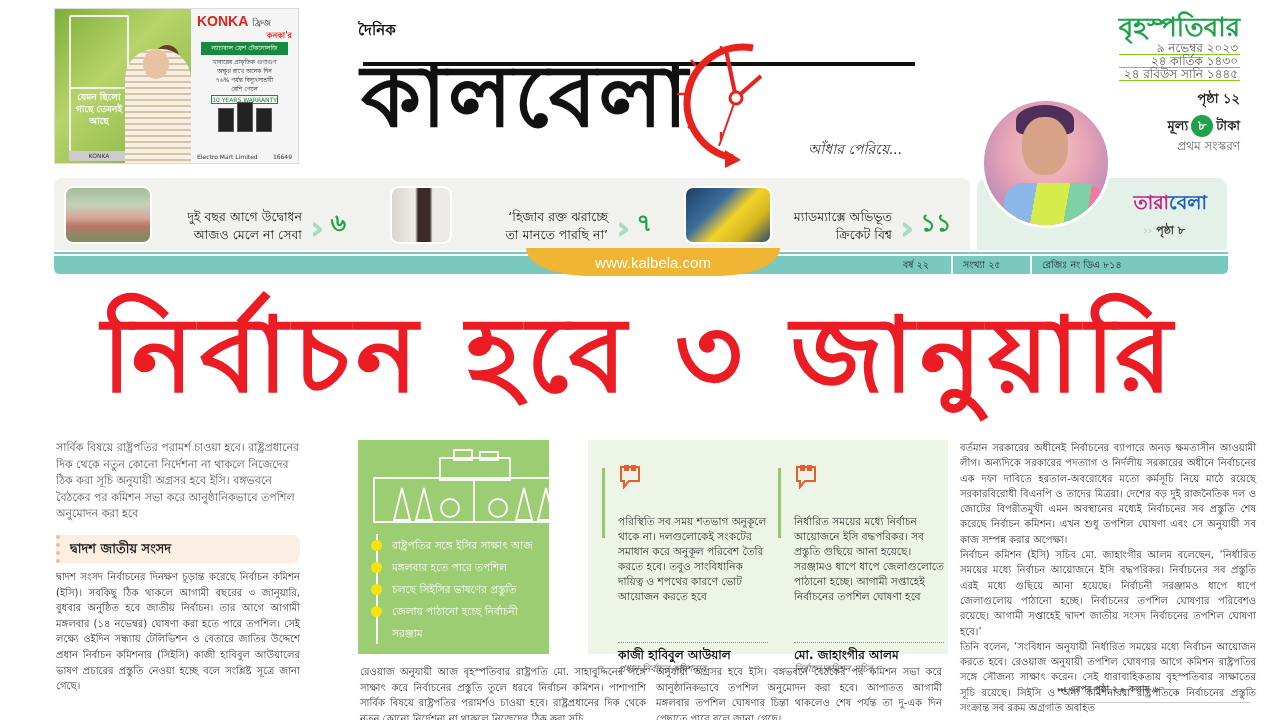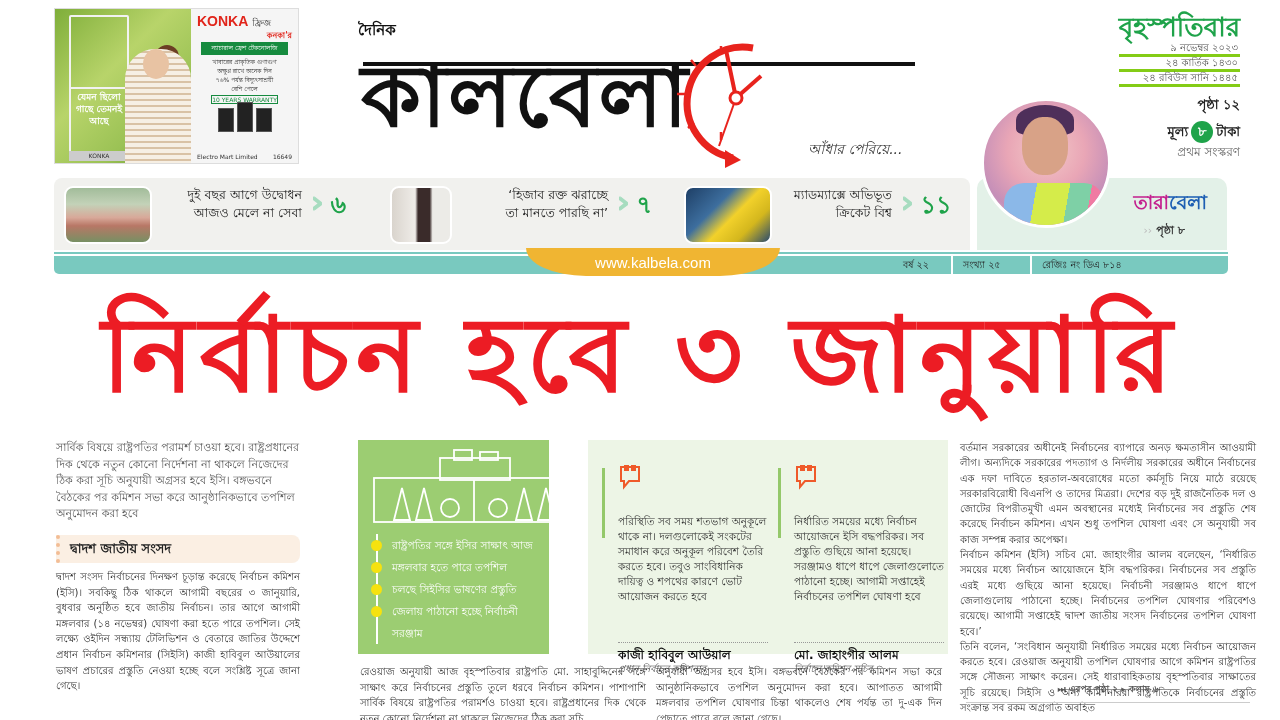--- a/index.html
+++ b/index.html
@@ -29,34 +29,34 @@
 
   .logo { position: absolute; left: 353px; top: 18px; width: 600px; height: 160px; }
   .logo-dainik { position: absolute; left: 5px; top: 0; font-size: 15px; font-weight: bold; color: #111; }
   .logo-bar { position: absolute; left: 10px; right: 38px; top: 44px; height: 4px; background: #111; }
   .logo-text { position: absolute; left: 8px; top: 28px; font-size: 86px; font-weight: bold; letter-spacing: 2px; color: #111; line-height: 100px; font-family: "DejaVu Serif", serif; }
   .logo-clock { position: absolute; left: 310px; top: 10px; width: 118px; height: 140px; }
   .logo-tagline { position: absolute; left: 455px; top: 120px; font-size: 14px; color: #333; font-style: italic; }
 
   .dateblock { position: absolute; right: 40px; top: 12px; text-align: right; }
   .day { color: #1fa34a; font-size: 26px; font-weight: bold; line-height: 30px; }
-  .dateline { font-size: 10px; color: #555; line-height: 12px; border-bottom: 3px solid #84cc16; padding: 0 2px; }
+  .dateline { font-size: 12px; color: #555; line-height: 12px; border-bottom: 1px solid #84cc16; padding: 0 2px; }
   .page-count { font-size: 13px; font-weight: bold; margin-top: 8px; color: #222; }
   .price { font-size: 13px; font-weight: bold; margin-top: 5px; display: flex; align-items: center; justify-content: flex-end; gap: 3px; }
   .price-badge { display: inline-flex; align-items: center; justify-content: center; width: 22px; height: 22px; border-radius: 50%; background: #1fa34a; color: #fff; font-size: 13px; }
   .edition { font-size: 12px; color: #666; }
 
   .portrait { position: absolute; left: 981px; top: 98px; width: 130px; height: 130px; border-radius: 50%; background: radial-gradient(circle at 50% 40%, #f3c9c7 0%, #e9a6b6 40%, #c58fb8 70%, #f1d5e0 100%); overflow: hidden; border: 3px solid #fff; z-index: 2; }
   .portrait-face { position: absolute; left: 38px; top: 16px; width: 46px; height: 58px; border-radius: 45%; background: #d8a287; }
   .portrait-hair { position: absolute; left: 32px; top: 4px; width: 58px; height: 30px; border-radius: 50% 50% 20% 20%; background: #4e2f5a; }
   .portrait-dress { position: absolute; left: 20px; top: 82px; width: 100px; height: 60px; background: linear-gradient(100deg, #8bb8e8 0 30%, #d5ec4a 30% 60%, #7ed0a6 60% 80%, #f07aa2 80%); border-radius: 20px 20px 0 0; }
 
   
   .teasers { position: absolute; left: 54px; top: 178px; width: 916px; height: 72px; background: #f1f1ee; border-radius: 8px 8px 0 0; }
-  .teaser { position: absolute; top: 8px; height: 58px; display: flex; align-items: flex-start; }
+  .teaser { position: absolute; top: 8px; height: 58px; display: flex; align-items: flex-end; }
   .teaser-thumb { width: 88px; height: 58px; border-radius: 9px; border: 2px solid #fff; overflow: hidden; }
   .thumb-building { background: linear-gradient(180deg, #a2bc9a 0%, #c3d2b8 30%, #d8a899 55%, #b87766 70%, #779063 100%); }
   .thumb-woman { background: linear-gradient(90deg, #d9d4cd 0%, #efece8 40%, #3a2b2a 45%, #3a2b2a 65%, #ecebe7 70%); }
   .thumb-cricket { background: linear-gradient(135deg, #1e3f66 0%, #3d6e9e 35%, #f2d12b 55%, #d4b71d 75%, #284a70 100%); }
   .teaser-text { font-size: 12.5px; color: #222; text-align: right; line-height: 18px; margin-left: 10px; }
   .chev { color: #a6dcbf; font-size: 32px; font-weight: bold; margin-left: 8px; letter-spacing: -12px; line-height: 1; }
   .teaser-page { color: #1fa34a; font-size: 24px; font-weight: bold; margin-left: 18px; }
 
   .tara { position: absolute; left: 977px; top: 178px; width: 250px; height: 72px; background: #e3f1e8; border-radius: 10px 10px 0 0; }
   .tara-title { position: absolute; right: 20px; top: 10px; font-size: 19px; font-weight: bold; }

